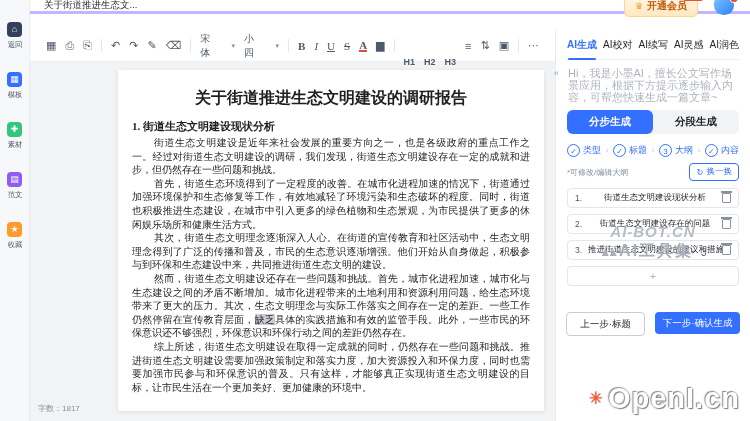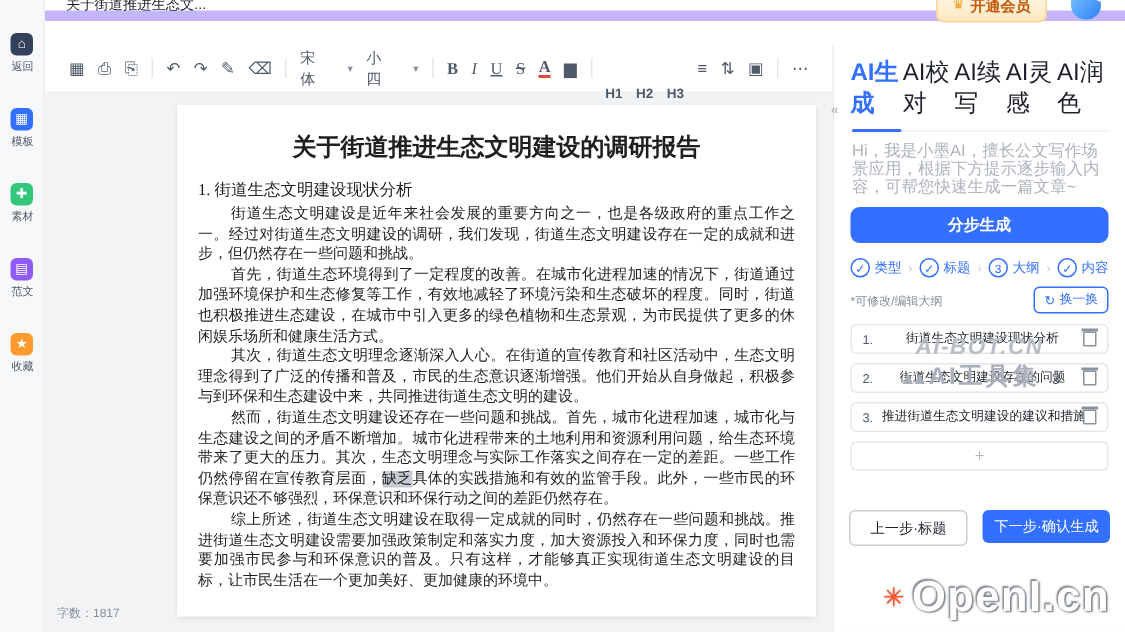--- a/index.html
+++ b/index.html
@@ -14,21 +14,21 @@
   .sb-ic{width:15px;height:15px;border-radius:4px;color:#fff;font-size:9px;line-height:15px;text-align:center;}
   .ic-home{background:#33415c;}
   .ic-tpl{background:#3370ff;}
   .ic-mat{background:#34c77b;}
   .ic-smp{background:#8f5cf7;}
   .ic-fav{background:#ff9a2e;}
   .sb-lb{font-size:8px;color:#4e5969;transform:scale(.92);}
 
   
   .topbar{position:absolute;left:30px;top:0;right:0;height:14px;background:#fff;
-          border-bottom:7px solid #c4b5fd;display:flex;align-items:center;padding:0 14px;box-sizing:border-box;}
+          border-bottom:3px solid #c4b5fd;display:flex;align-items:center;padding:0 14px;box-sizing:border-box;}
   .doc-title{font-size:9.5px;color:#1d2129;}
   .topbar-right{margin-left:auto;display:flex;align-items:center;gap:16px;}
   .member-btn{position:relative;display:flex;align-items:center;gap:4px;
               background:linear-gradient(180deg,#fff7e8,#ffe8c0);border:1px solid #ffd591;
               border-radius:5px;padding:3px 10px;font-size:10px;font-weight:bold;color:#c2590a;cursor:pointer;}
   .crown{font-size:9px;color:#f0a020;}
   .member-badge{position:absolute;top:-7px;right:-9px;background:#f5483b;color:#fff;font-size:7px;
                 padding:1px 4px;border-radius:6px 6px 6px 1px;font-weight:normal;}
   .mascot{position:relative;width:22px;height:22px;cursor:pointer;}
   .mascot-body{width:20px;height:20px;background:linear-gradient(135deg,#7cc8ff,#2f7ef7);
@@ -49,31 +49,31 @@
   .fmt-i{font-style:italic;}
   .fmt-u{text-decoration:underline;}
   .fmt-s{text-decoration:line-through;}
   .fmt-a{border-bottom:2px solid #e0483c;line-height:10px;}
   .hmark{font-size:9px;font-weight:bold;cursor:pointer;margin-top:32px;}
 
   .page{position:absolute;left:88px;top:40px;width:426px;height:341px;background:#fff;
         box-shadow:0 1px 4px rgba(0,0,0,.10);padding:14px 14px;box-sizing:border-box;overflow:hidden;
         font-family:"Liberation Serif","DejaVu Serif",serif;color:#1f1f1f;}
   .page-title{text-align:center;font-size:16px;font-weight:bold;margin:4px 0 10px;}
-  .doc-h{font-size:11px;font-weight:normal;margin:5px 0 2px;}
+  .doc-h{font-size:11px;font-weight:bold;margin:5px 0 2px;}
   .doc-p{font-size:10px;line-height:13.6px;text-align:justify;text-indent:22px;margin:0;}
   .hl{background:#c8ccd2;}
   .word-count{position:absolute;left:8px;bottom:7px;font-size:8px;color:#86909c;}
 
   
   .panel{position:absolute;left:555px;top:30px;width:195px;bottom:0;background:#fff;
          border-left:1px solid #e8eaee;box-sizing:border-box;padding:8px 10px 0;}
   .collapse{position:absolute;left:-2px;top:38px;font-size:9px;color:#a0a6b0;cursor:pointer;}
   .panel-tabs{display:flex;justify-content:space-between;border-bottom:1px solid #f0f1f3;padding:0 1px 7px;}
-  .ptab{font-size:16px;color:#1d2129;cursor:pointer;position:relative;}
+  .ptab{font-size:10px;color:#1d2129;cursor:pointer;position:relative;}
   .ptab.active{color:#3370ff;font-weight:bold;}
   .ptab.active::after{content:"";position:absolute;left:1px;right:1px;bottom:-8px;height:2px;
                       background:#3370ff;border-radius:1px;}
   .hint{font-size:11px;color:#aeb3bd;line-height:12px;margin:7px 2px 7px;}
   .mode{display:flex;background:#f2f3f5;border-radius:6px;height:24px;margin:0 1px;}
   .mode-seg{flex:1;display:flex;align-items:center;justify-content:center;font-size:10.5px;
             font-weight:bold;cursor:pointer;color:#1d2129;}
   .mode-seg.active{background:#3370ff;color:#fff;border-radius:6px;}
   .steps{display:flex;align-items:center;justify-content:space-between;margin:10px 1px 6px;}
   .step{display:flex;align-items:center;gap:3px;cursor:pointer;}
@@ -210,20 +210,21 @@
     <span class="ptab">AI校对</span>
     <span class="ptab">AI续写</span>
     <span class="ptab">AI灵感</span>
     <span class="ptab">AI润色</span>
   </div>
 
   <div class="hint">Hi，我是小墨AI，擅长公文写作场景应用，根据下方提示逐步输入内容，可帮您快速生成一篇文章~</div>
 
   <div class="mode">
     <div class="mode-seg active">分步生成</div>
+    <div class="mode-seg">分段生成</div>
   </div>
 
   <div class="steps">
     <span class="step">
       <span class="step-c">✓</span>
       <span class="step-l">类型</span>
     </span>
     <span class="step-sep">›</span>
     <span class="step">
       <span class="step-c">✓</span>

